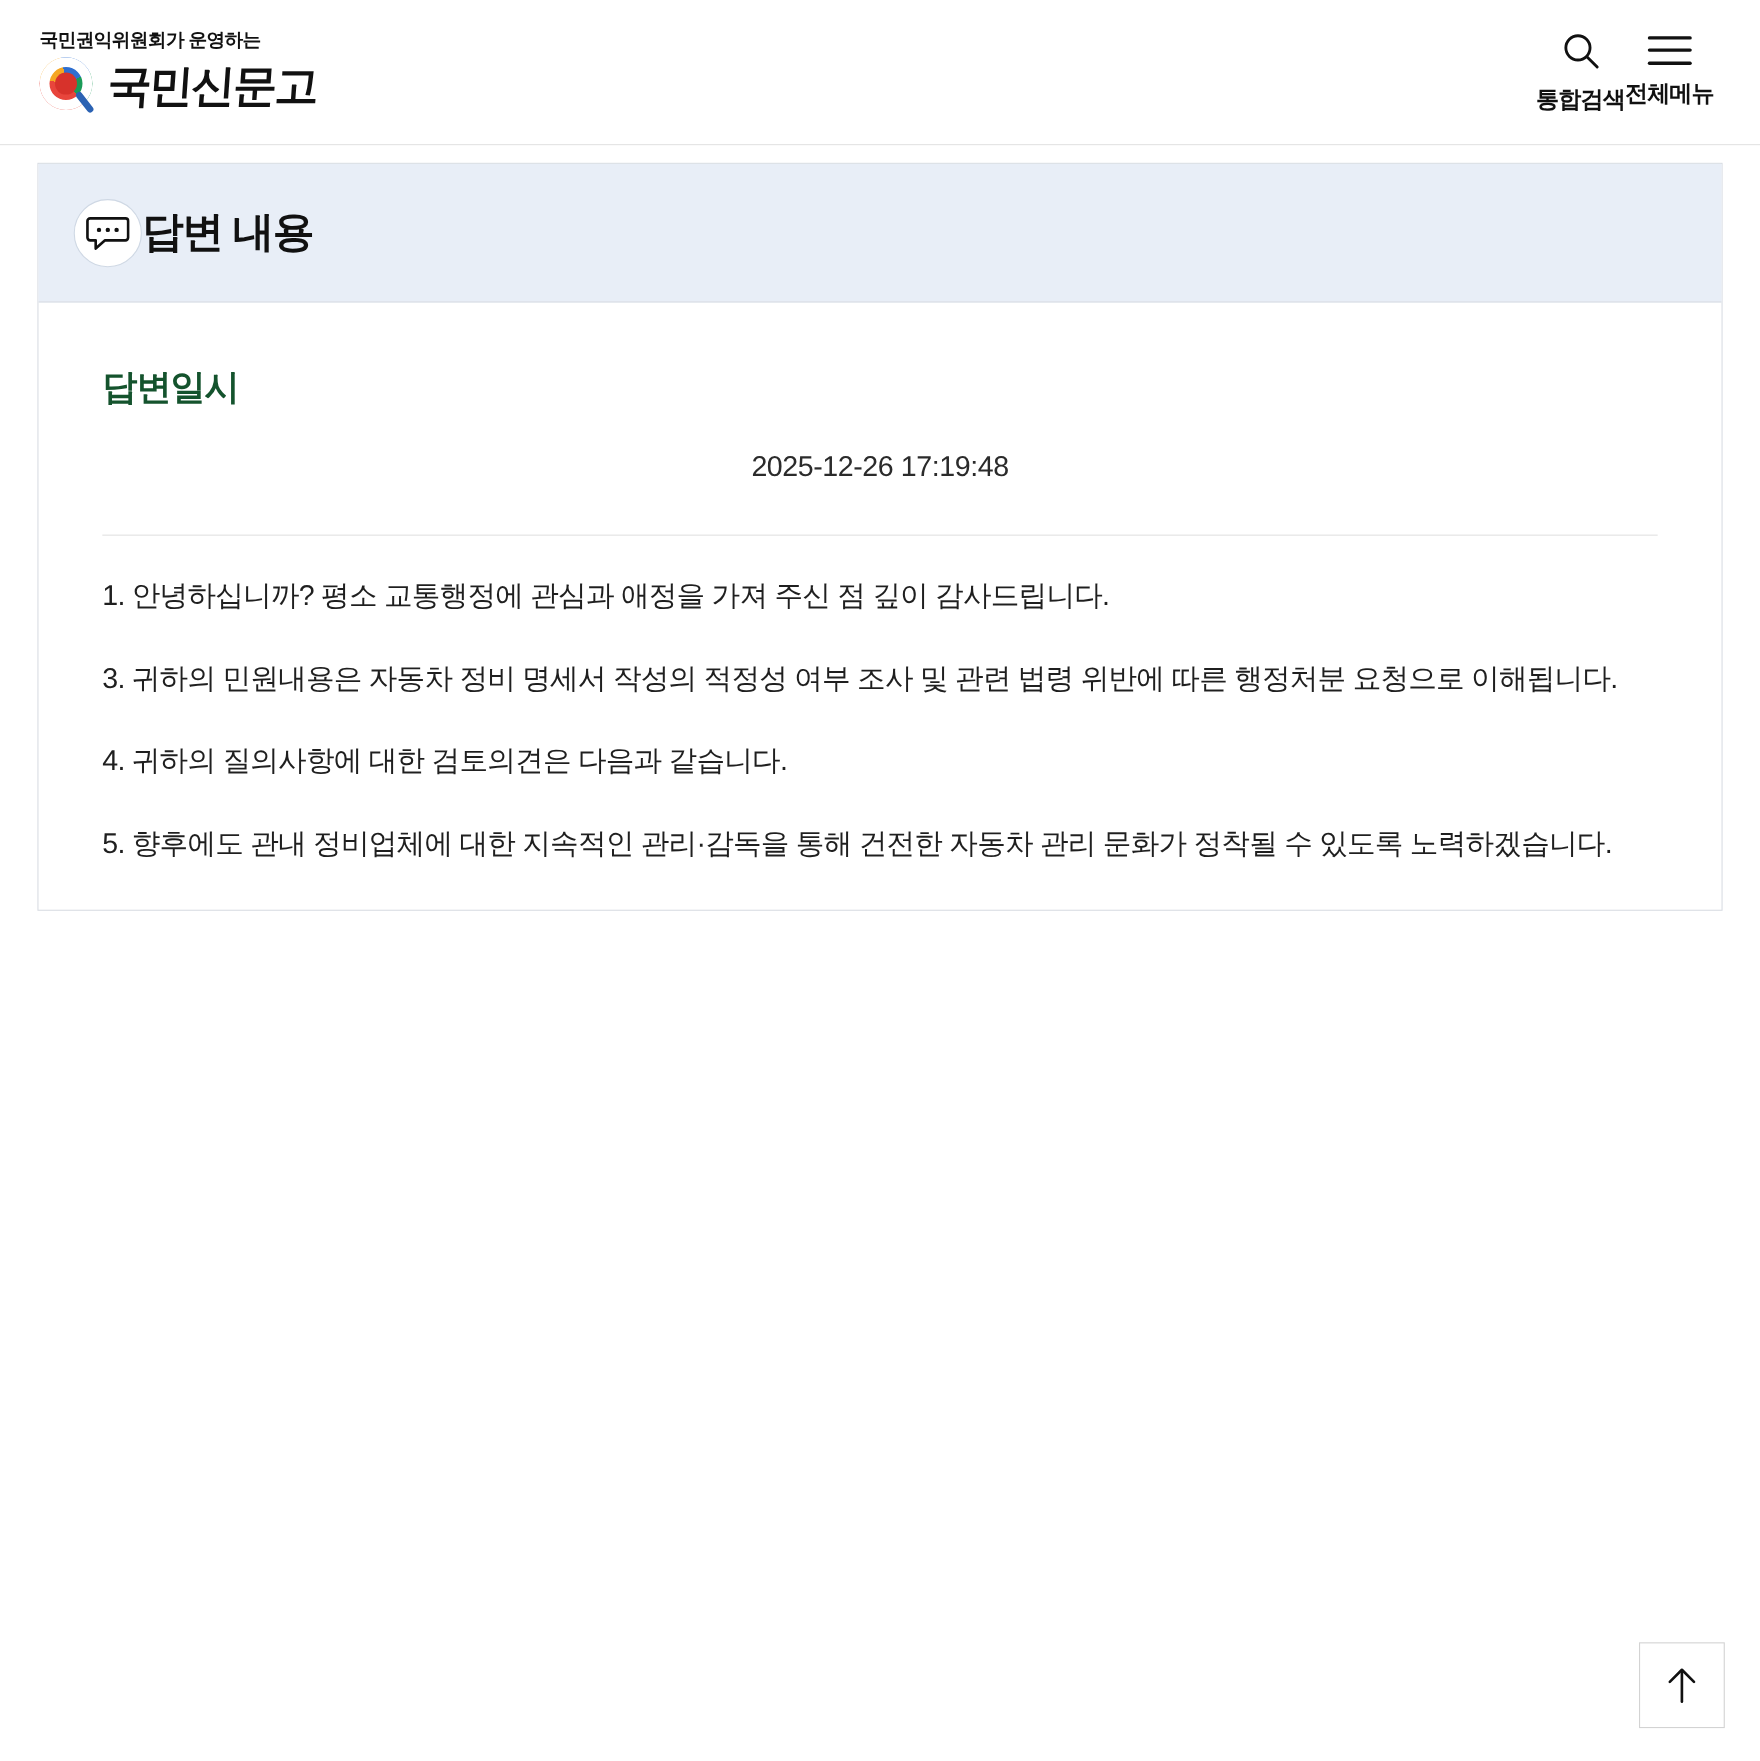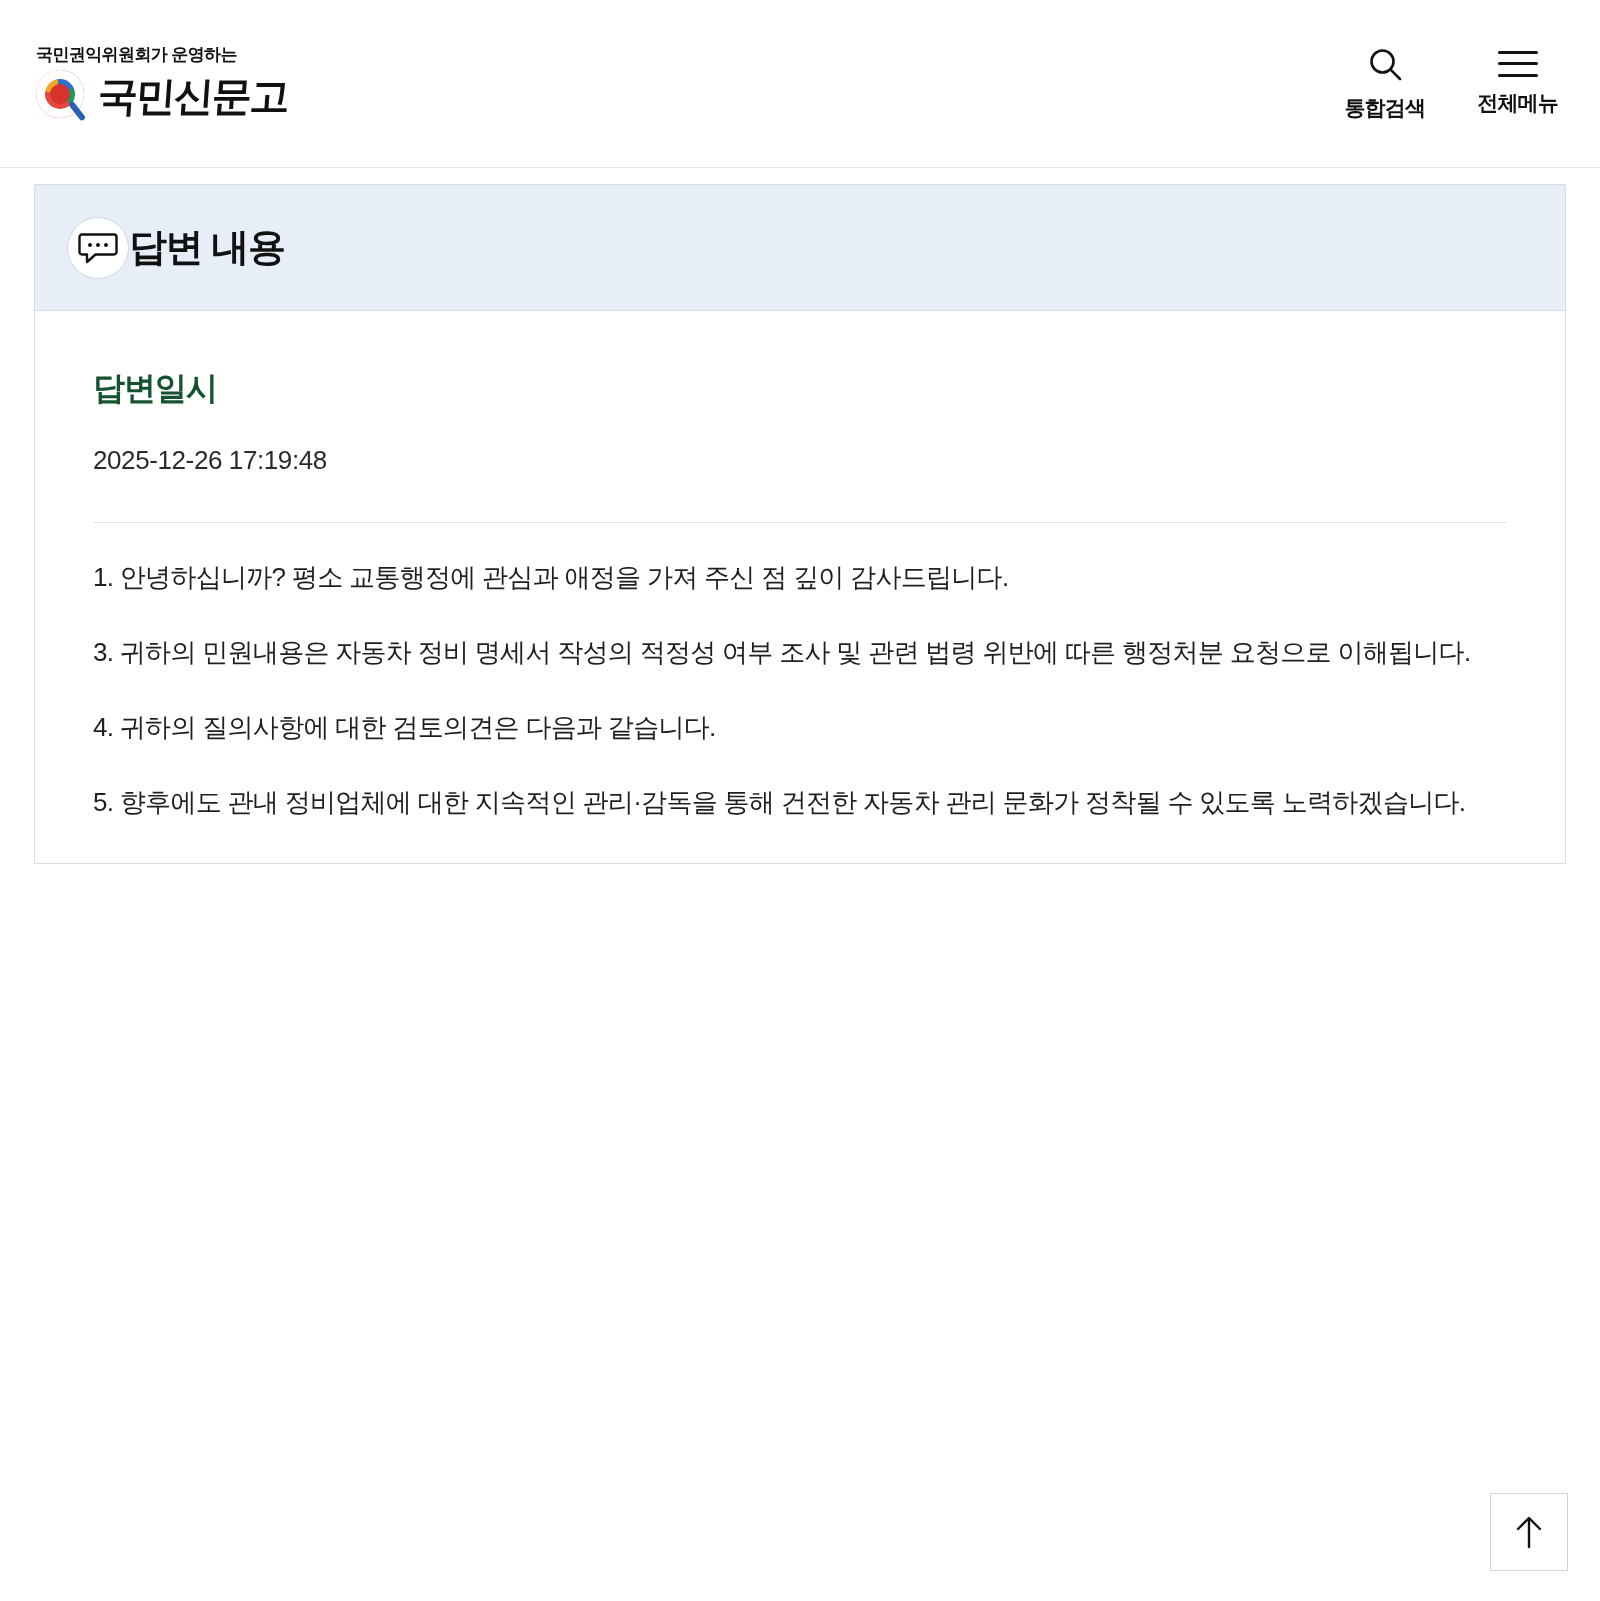--- a/index.html
+++ b/index.html
@@ -11,21 +11,21 @@
   }
   body {
     width: 1600px;
     min-height: 1601px;
     position: relative;
     color: #1a1a1a;
   }
 
   
   .site-header {
-    height: 168px;
+    height: 132px;
     border-bottom: 1px solid #e3e3e3;
     display: flex;
     align-items: center;
     justify-content: space-between;
     padding: 0 36px 0 34px;
     background: #fff;
   }
   .brand {
     display: flex;
     flex-direction: column;
@@ -84,21 +84,20 @@
     font-size: 40px;
     font-weight: 700;
     letter-spacing: -2px;
     color: #111;
     font-family: "Liberation Serif", "DejaVu Serif", serif;
     transform: skewX(-4deg);
   }
   .header-actions {
     display: flex;
     align-items: center;
-    gap: 52px;
     margin-right: 6px;
   }
   .header-action {
     display: flex;
     flex-direction: column;
     align-items: center;
     gap: 12px;
     cursor: pointer;
     background: none;
     border: 0;
@@ -167,20 +166,21 @@
     font-weight: 700;
     color: #14532d;
     letter-spacing: -1px;
     margin: 12px 0 0 0;
   }
   .field-value {
     font-size: 26px;
     color: #2b2b2b;
     letter-spacing: -0.4px;
     margin: 34px 0 0 0;
+    text-align: center;
   }
   .divider {
     border: 0;
     border-top: 1px solid #e2e2e2;
     margin: 46px 0 0 0;
   }
   .section-title {
     font-size: 29px;
     font-weight: 700;
     letter-spacing: -1.2px;

